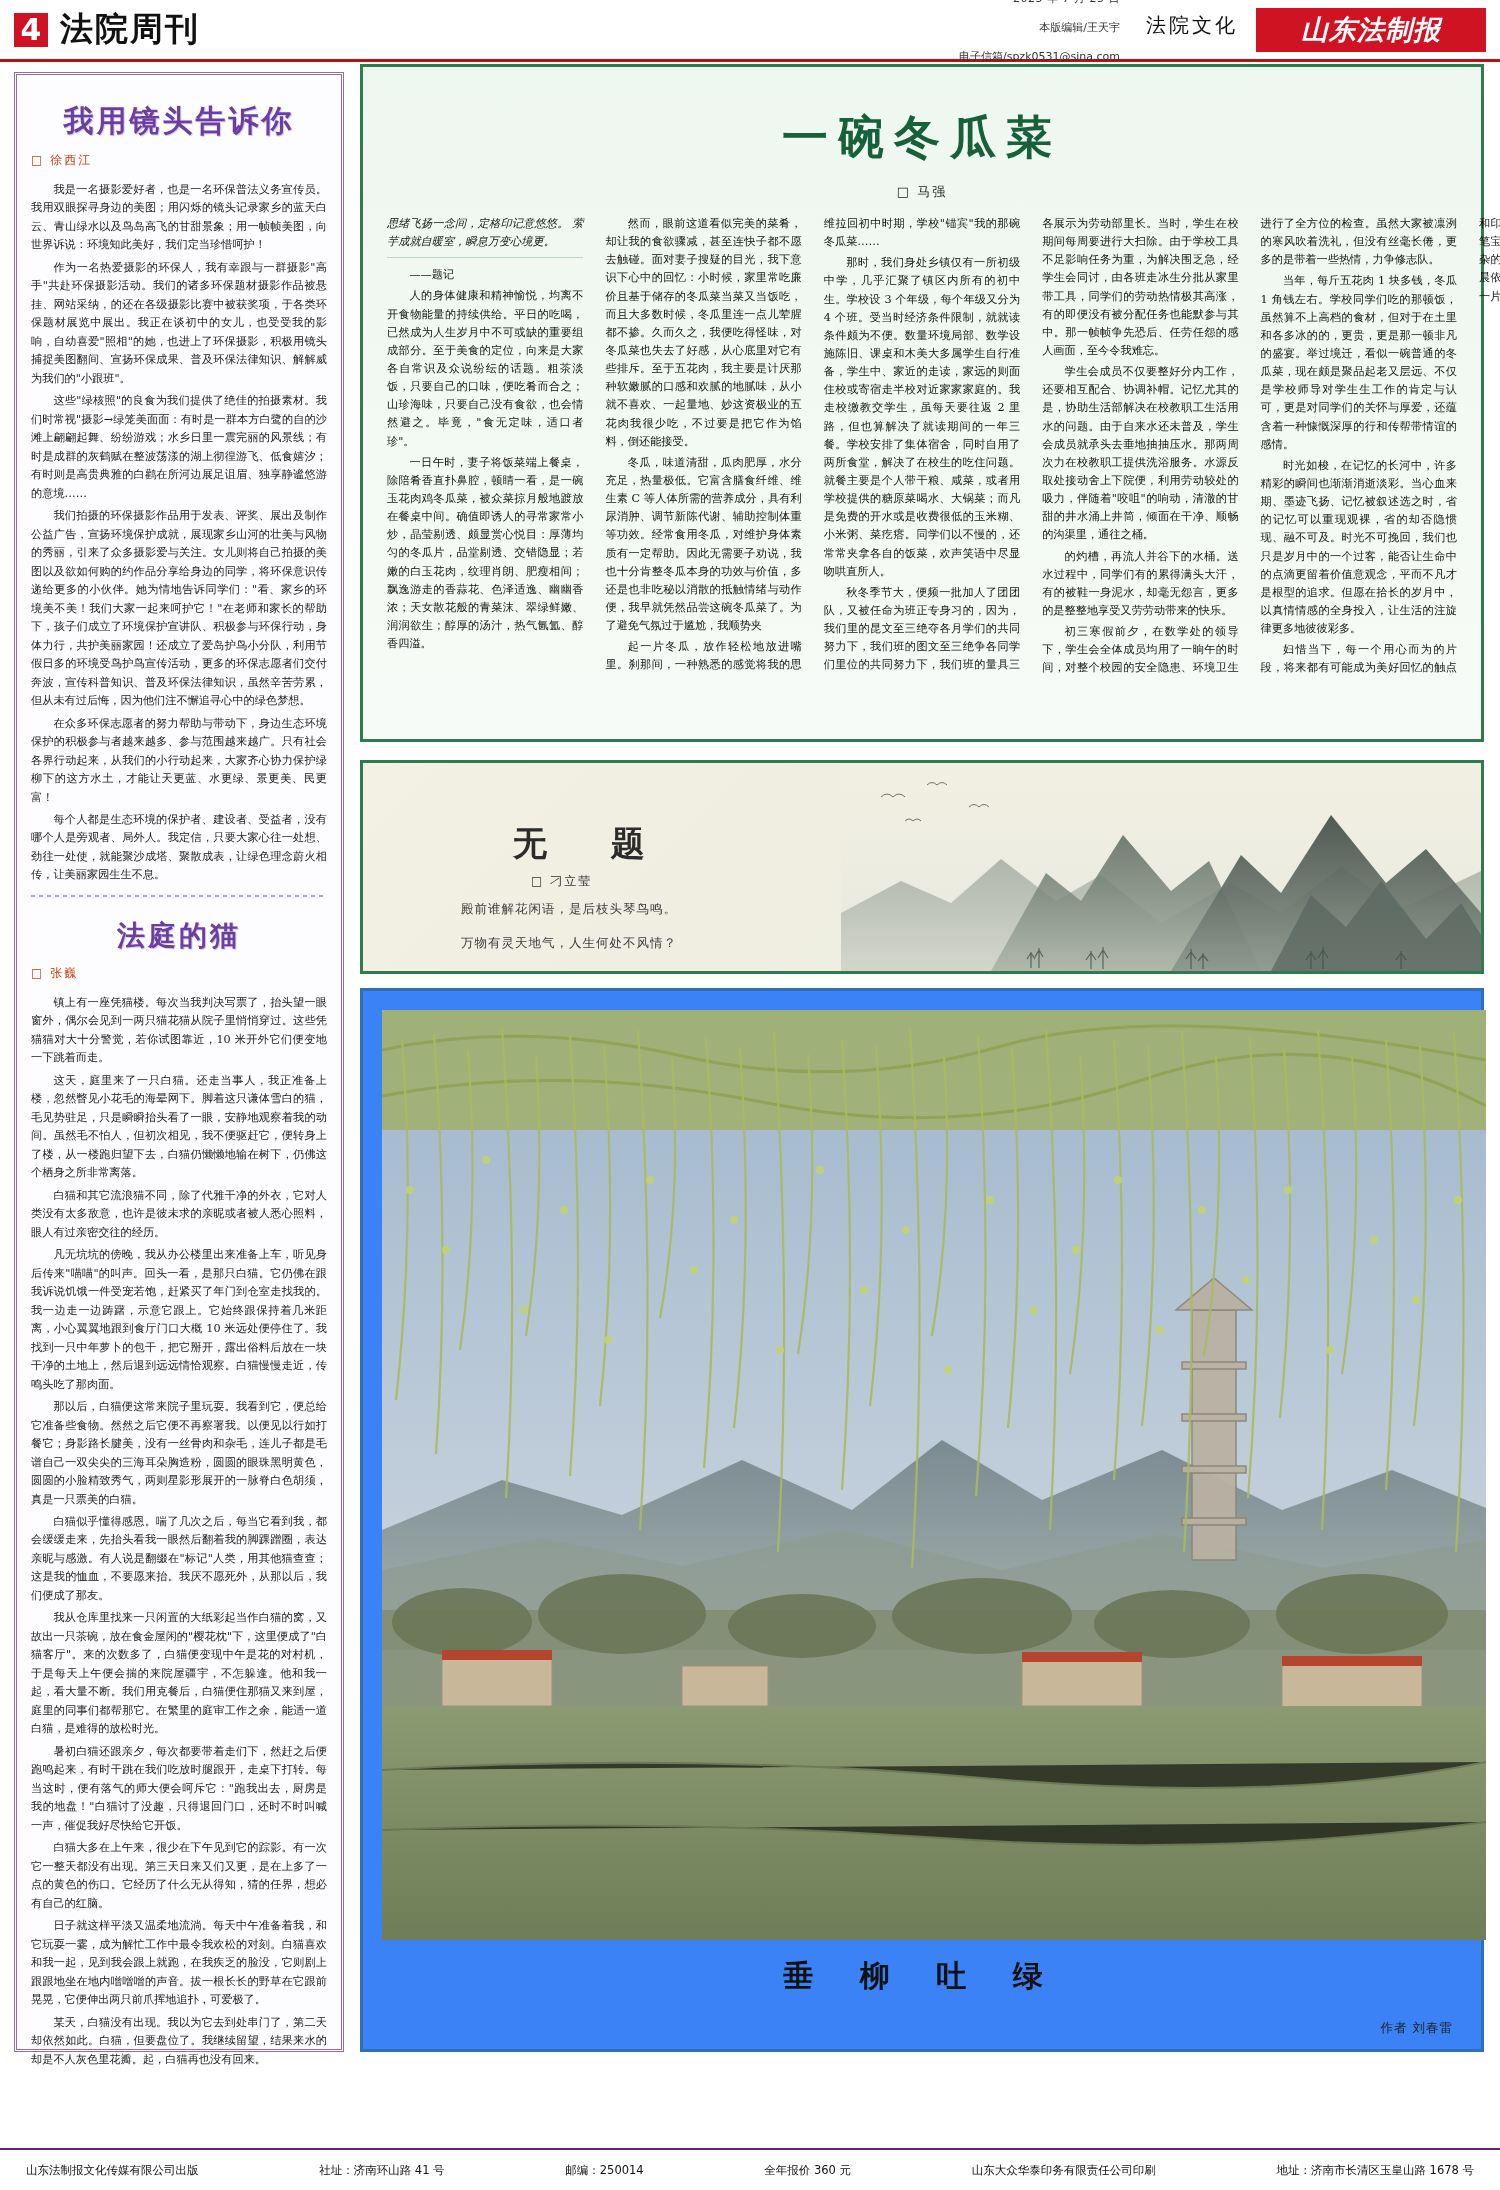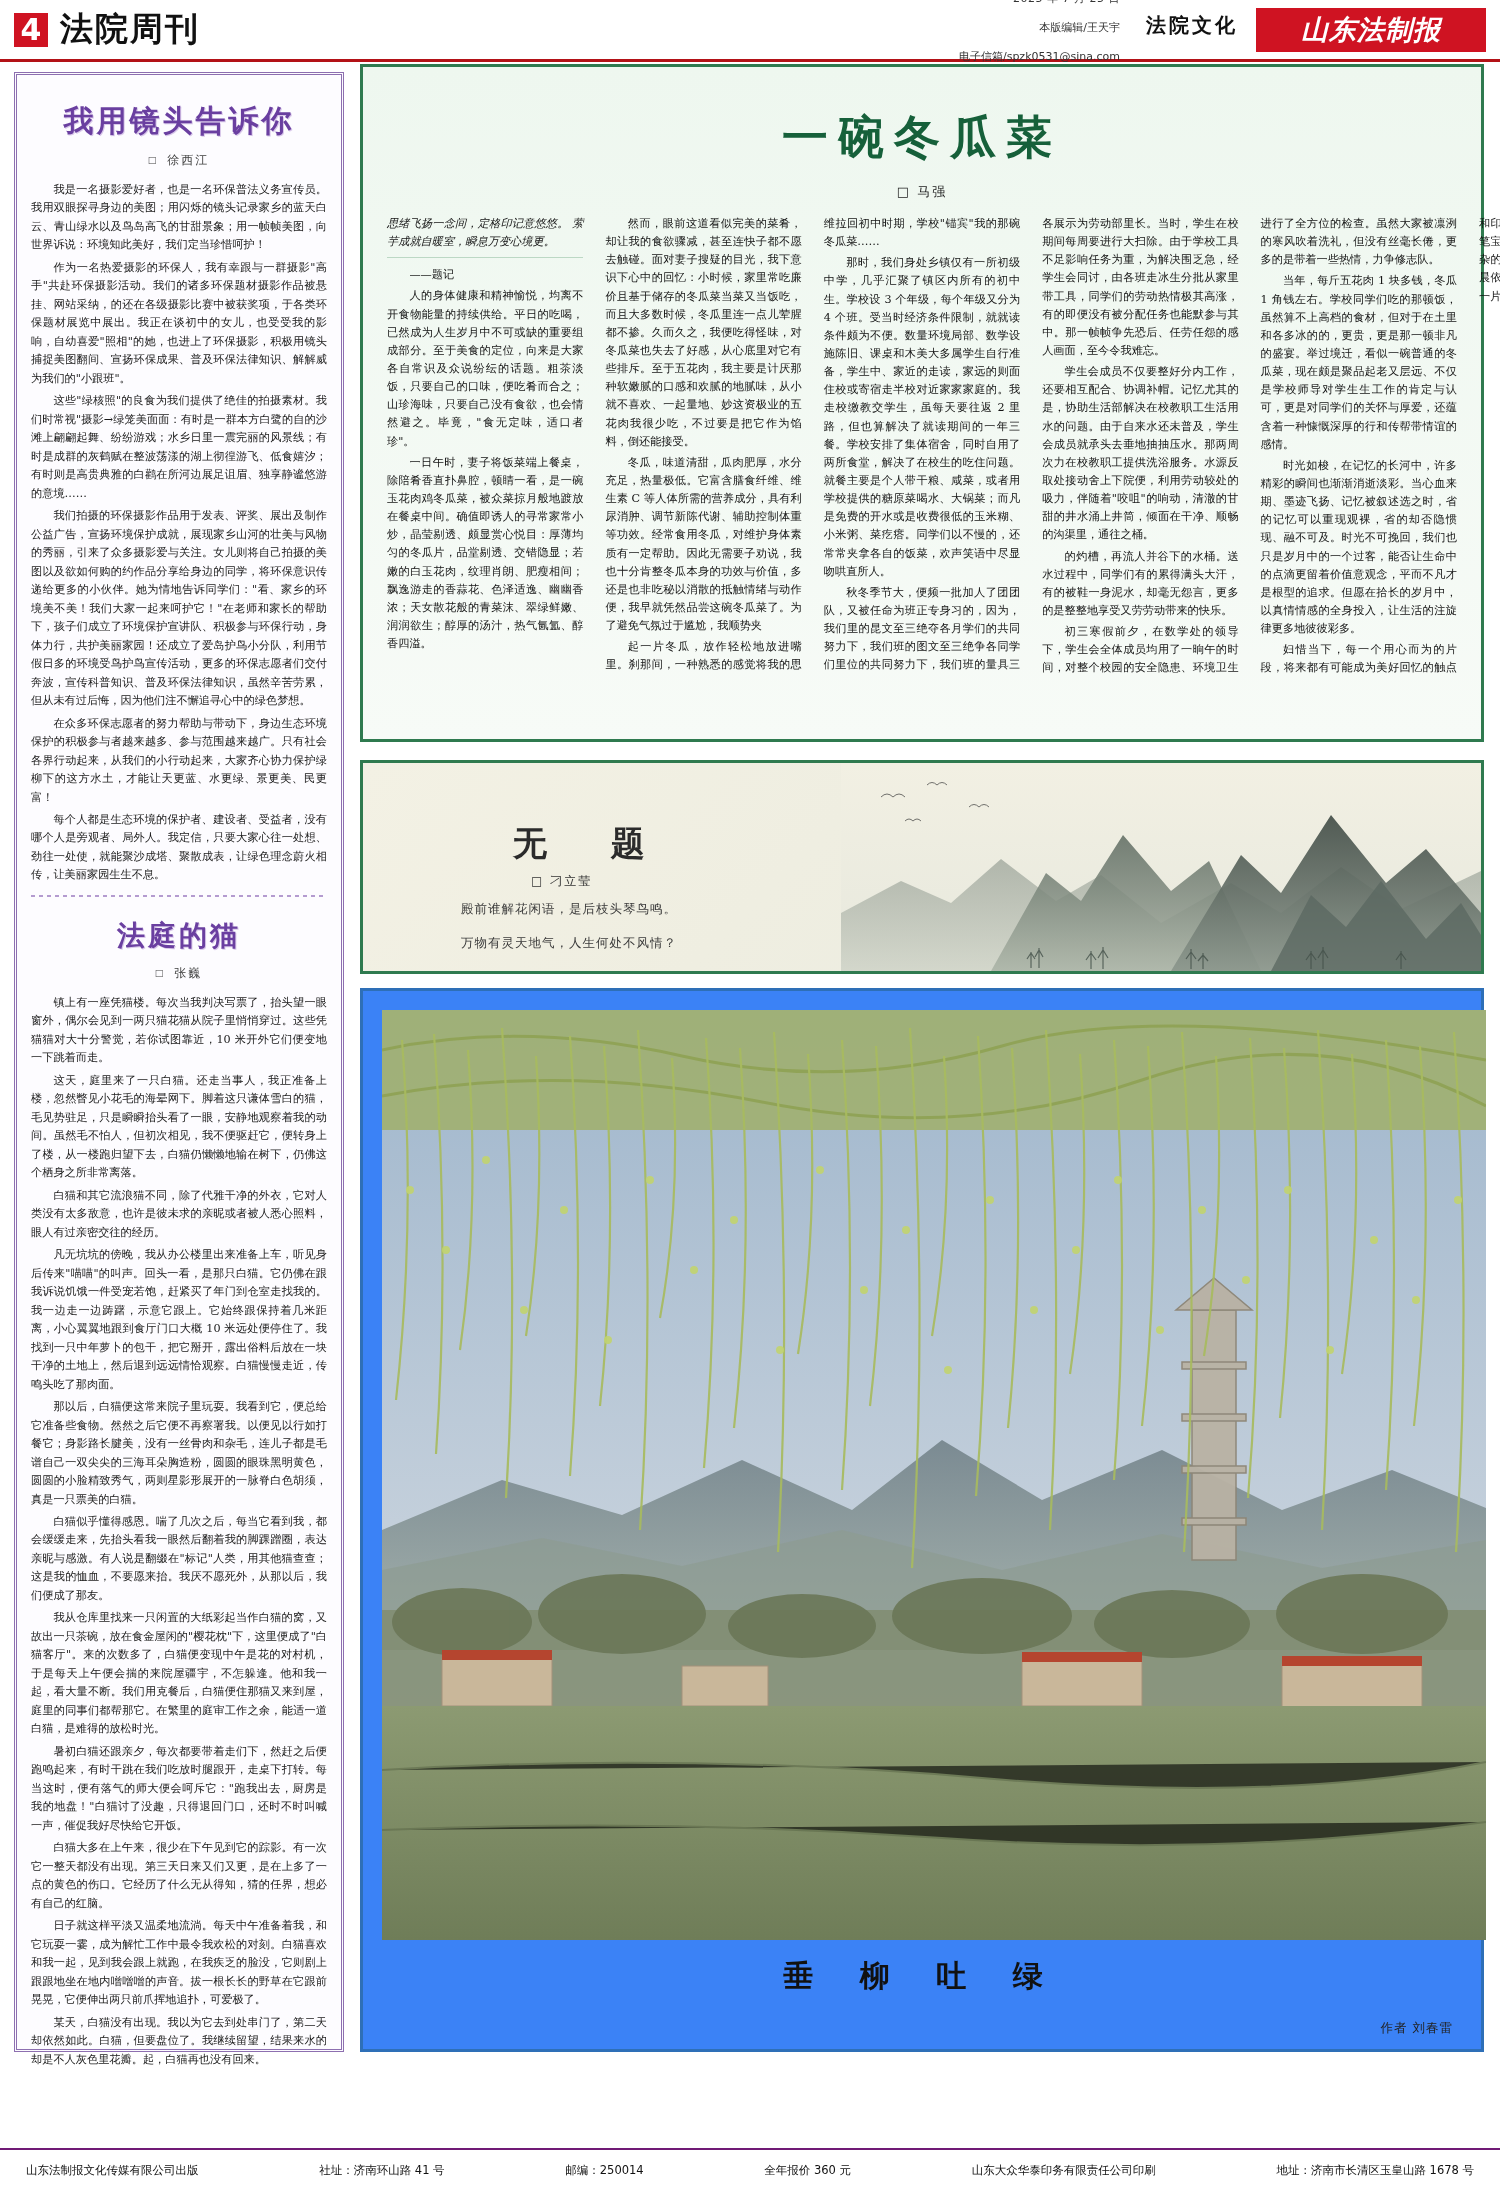--- a/index.html
+++ b/index.html
@@ -52,21 +52,21 @@
   }
   .masthead-date {
     font-size: 11px;
     color: #333;
     letter-spacing: 0.5px;
   }
   .masthead-editor { font-size: 11px; color: #333; }
   .masthead-mail { font-size: 11px; color: #333; }
   .section-label {
     font-size: 20px;
-    font-weight: bold;
+    font-weight: normal;
     letter-spacing: 3px;
     color: #111;
     margin-left: 26px;
     margin-bottom: 8px;
   }
   .paper-logo {
     width: 230px; height: 44px;
     background: #cf1322;
     color: #fff;
     font-size: 27px;
@@ -101,26 +101,24 @@
   .art-title-2 {
     text-align: center;
     font-size: 28px;
     font-weight: bold;
     color: #6a3fa0;
     letter-spacing: 3px;
     margin: 20px 0 10px;
     text-shadow: 1px 1px 0 #d9c8ea;
   }
   .byline {
-    text-align: center;
     font-size: 12px;
-    color: #404040;
+    color: #c2410c;
     margin-bottom: 12px;
     letter-spacing: 2px;
-    font-family: Liberation Mono, monospace;
   }
   .body-text {
     font-size: 11.2px;
     line-height: 1.65;
     text-align: justify;
     color: #1a1a1a;
     text-indent: 2em;
     font-family: "DejaVu Serif", "Liberation Serif", serif;
     margin: 0 0 4px 0;
   }

